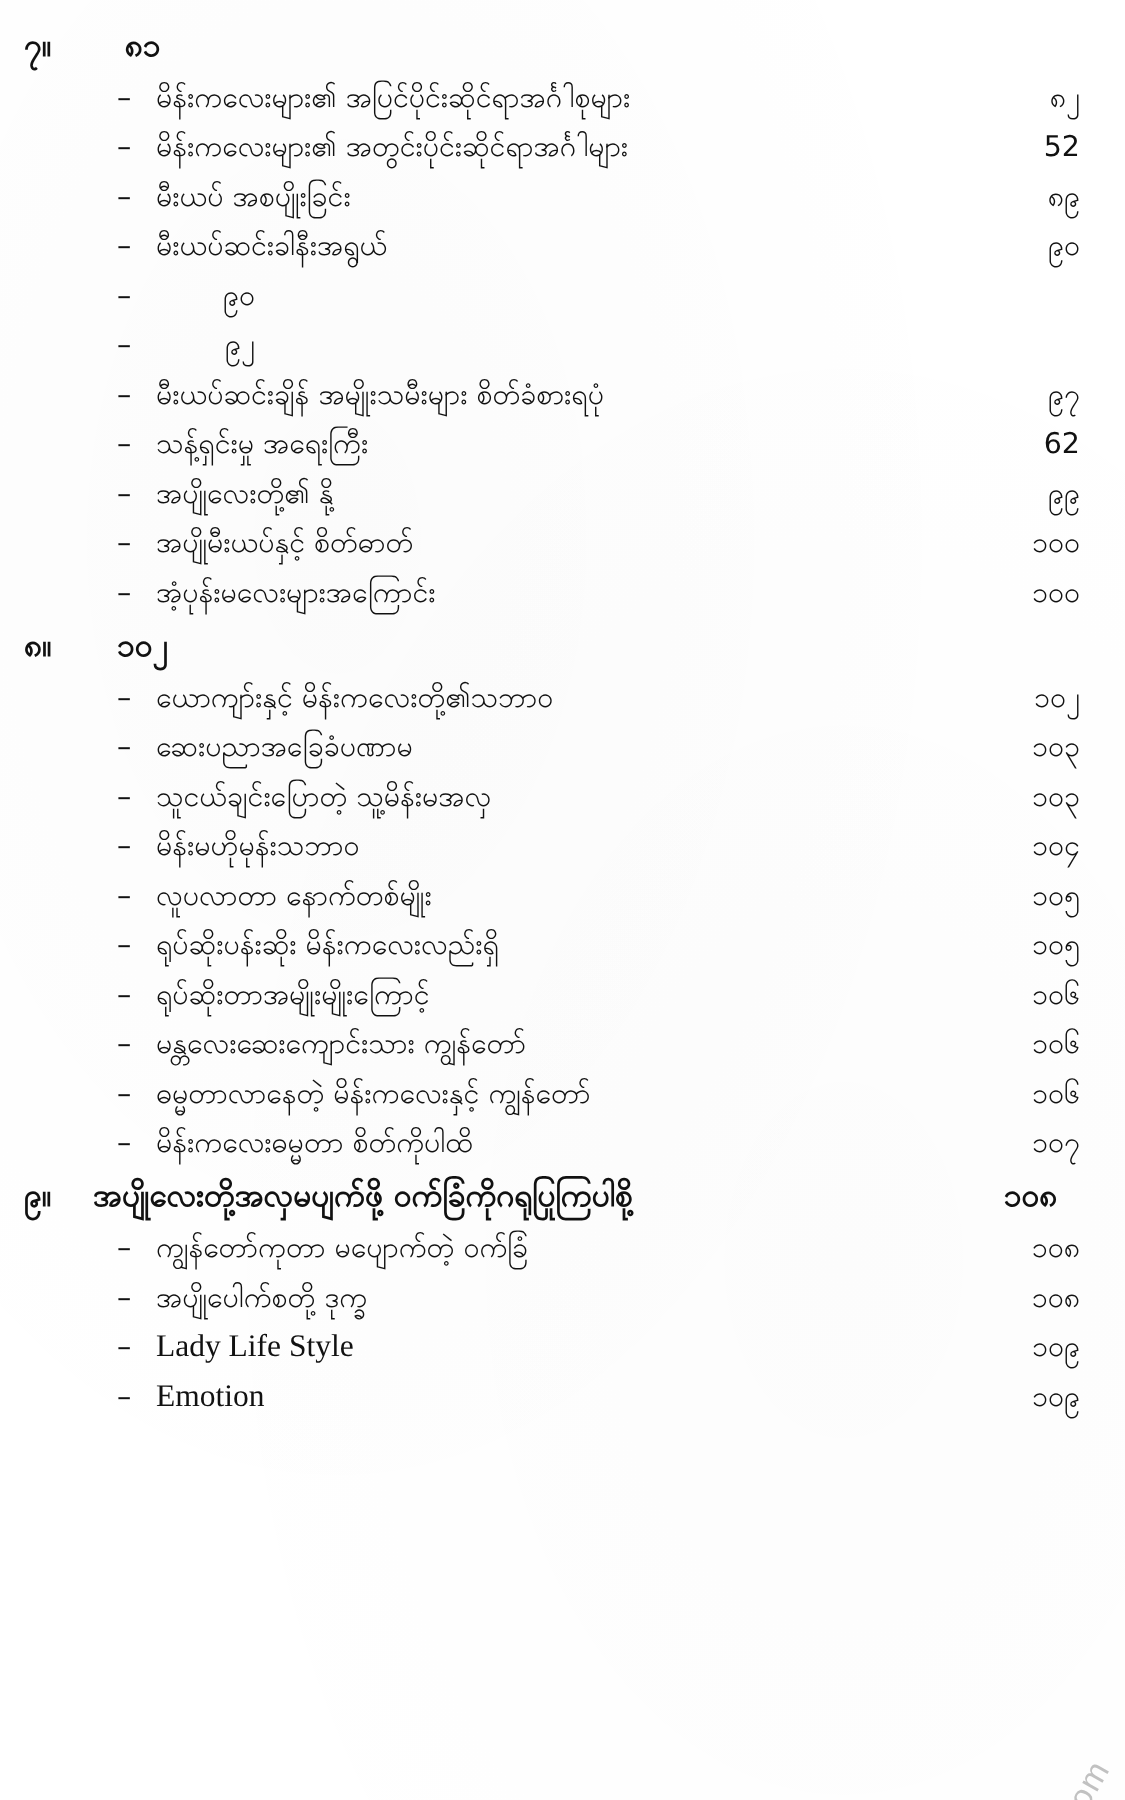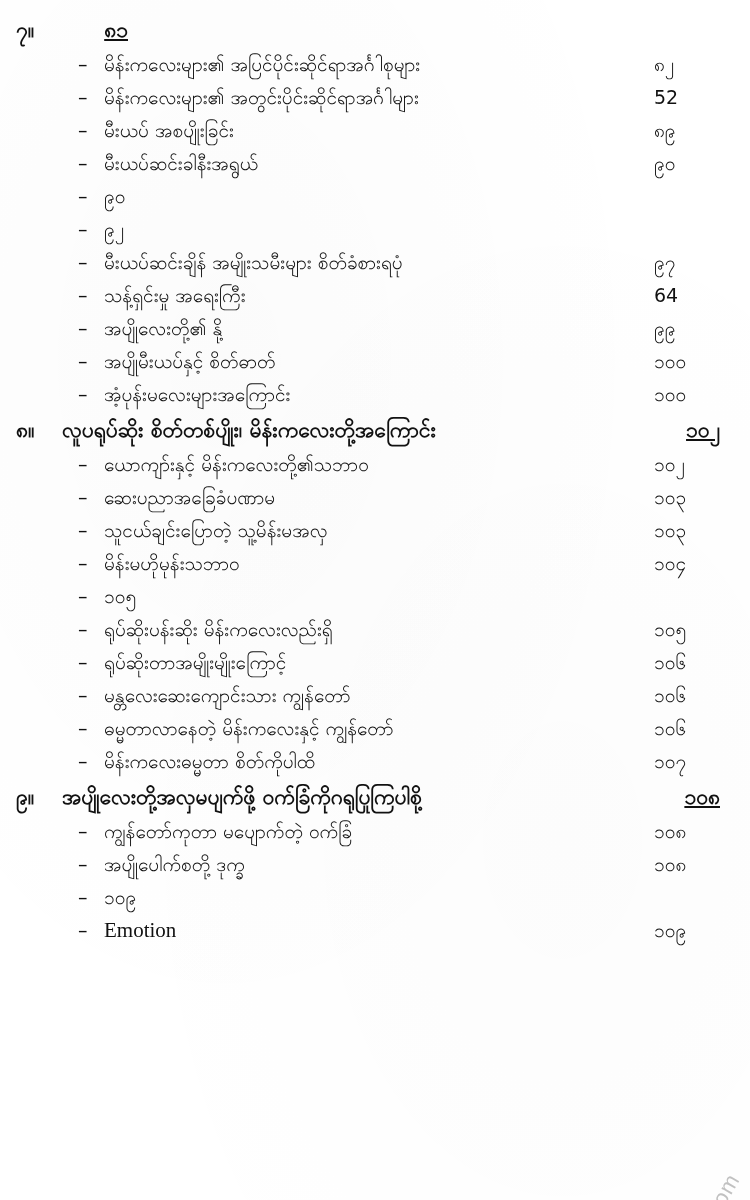--- a/index.html
+++ b/index.html
@@ -48,42 +48,42 @@
     text-align: left;
     white-space: nowrap;
   }
   .row.chapter .label {
     flex: 1 1 auto;
     white-space: nowrap;
     overflow: hidden;
   }
   .row.chapter .page {
     flex: 0 0 66px;
-    text-align: right;
-    white-space: nowrap;
-    text-decoration: underline;
+    text-align: center;
+    white-space: nowrap;
   }
   
   .row.entry {
     font-size: 19px;
     margin: 5px 0;
   }
   .row.entry .dash {
     flex: 0 0 26px;
     padding-left: 62px;
     box-sizing: content-box;
     color: #111;
   }
   .row.entry .label {
     flex: 1 1 auto;
     white-space: nowrap;
     overflow: hidden;
   }
   .row.entry .page {
     flex: 0 0 66px;
+    text-align: right;
     white-space: nowrap;
   }
   .row.entry.latin .label {
     font-family: "Liberation Serif", serif;
     font-size: 21px;
   }
   
   .watermark {
     position: absolute;
     right: 4px;
@@ -137,40 +137,39 @@
       <span class="page">၉၂</span>
     </div>
     <div class="row entry">
       <span class="dash">–</span>
       <span class="label">မီးယပ်ဆင်းချိန် အမျိုးသမီးများ စိတ်ခံစားရပုံ</span>
       <span class="page">၉၇</span>
     </div>
     <div class="row entry">
       <span class="dash">–</span>
       <span class="label">သန့်ရှင်းမှု အရေးကြီး</span>
-      <span class="page">64</span>
+      <span class="page">62</span>
     </div>
     <div class="row entry">
       <span class="dash">–</span>
       <span class="label">အပျိုလေးတို့၏ နို့</span>
       <span class="page">၉၉</span>
     </div>
     <div class="row entry">
       <span class="dash">–</span>
       <span class="label">အပျိုမီးယပ်နှင့် စိတ်ဓာတ်</span>
       <span class="page">၁၀၀</span>
     </div>
     <div class="row entry">
       <span class="dash">–</span>
       <span class="label">အံ့ပုန်းမလေးများအကြောင်း</span>
       <span class="page">၁၀၀</span>
     </div>
     <div class="row chapter">
       <span class="num">၈။</span>
-      <span class="label">လူပရုပ်ဆိုး စိတ်တစ်ပျိုး၊ မိန်းကလေးတို့အကြောင်း</span>
       <span class="page">၁၀၂</span>
     </div>
     <div class="row entry">
       <span class="dash">–</span>
       <span class="label">ယောကျာ်းနှင့် မိန်းကလေးတို့၏သဘာဝ</span>
       <span class="page">၁၀၂</span>
     </div>
     <div class="row entry">
       <span class="dash">–</span>
       <span class="label">ဆေးပညာအခြေခံပဏာမ</span>
@@ -181,20 +180,21 @@
       <span class="label">သူငယ်ချင်းပြောတဲ့ သူ့မိန်းမအလှ</span>
       <span class="page">၁၀၃</span>
     </div>
     <div class="row entry">
       <span class="dash">–</span>
       <span class="label">မိန်းမဟိုမုန်းသဘာဝ</span>
       <span class="page">၁၀၄</span>
     </div>
     <div class="row entry">
       <span class="dash">–</span>
+      <span class="label">လူပလာတာ နောက်တစ်မျိုး</span>
       <span class="page">၁၀၅</span>
     </div>
     <div class="row entry">
       <span class="dash">–</span>
       <span class="label">ရုပ်ဆိုးပန်းဆိုး မိန်းကလေးလည်းရှိ</span>
       <span class="page">၁၀၅</span>
     </div>
     <div class="row entry">
       <span class="dash">–</span>
       <span class="label">ရုပ်ဆိုးတာအမျိုးမျိုးကြောင့်</span>
@@ -225,20 +225,21 @@
       <span class="label">ကျွန်တော်ကုတာ မပျောက်တဲ့ ဝက်ခြံ</span>
       <span class="page">၁၀၈</span>
     </div>
     <div class="row entry">
       <span class="dash">–</span>
       <span class="label">အပျိုပေါက်စတို့ ဒုက္ခ</span>
       <span class="page">၁၀၈</span>
     </div>
     <div class="row entry latin">
       <span class="dash">–</span>
+      <span class="label">Lady Life Style</span>
       <span class="page">၁၀၉</span>
     </div>
     <div class="row entry latin">
       <span class="dash">–</span>
       <span class="label">Emotion</span>
       <span class="page">၁၀၉</span>
     </div>
   </div>
 
 <div class="watermark">mgyoe.com</div>

